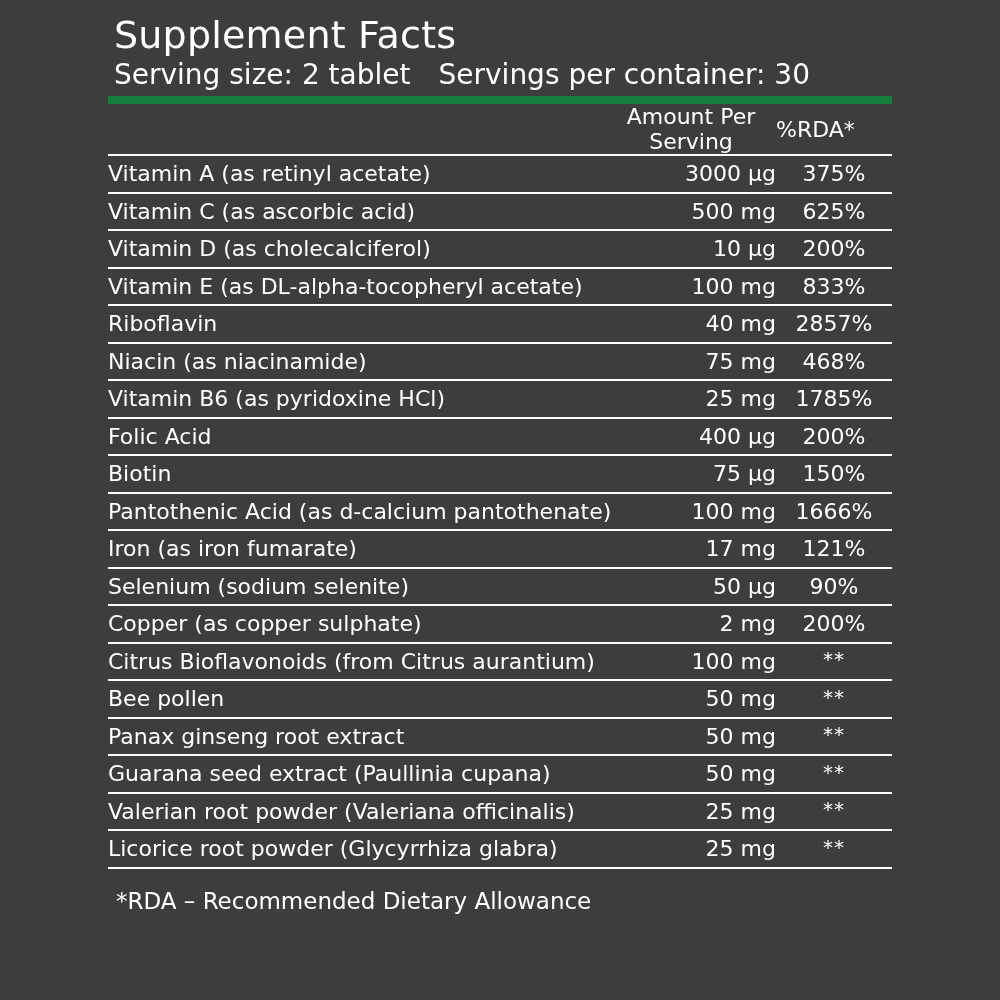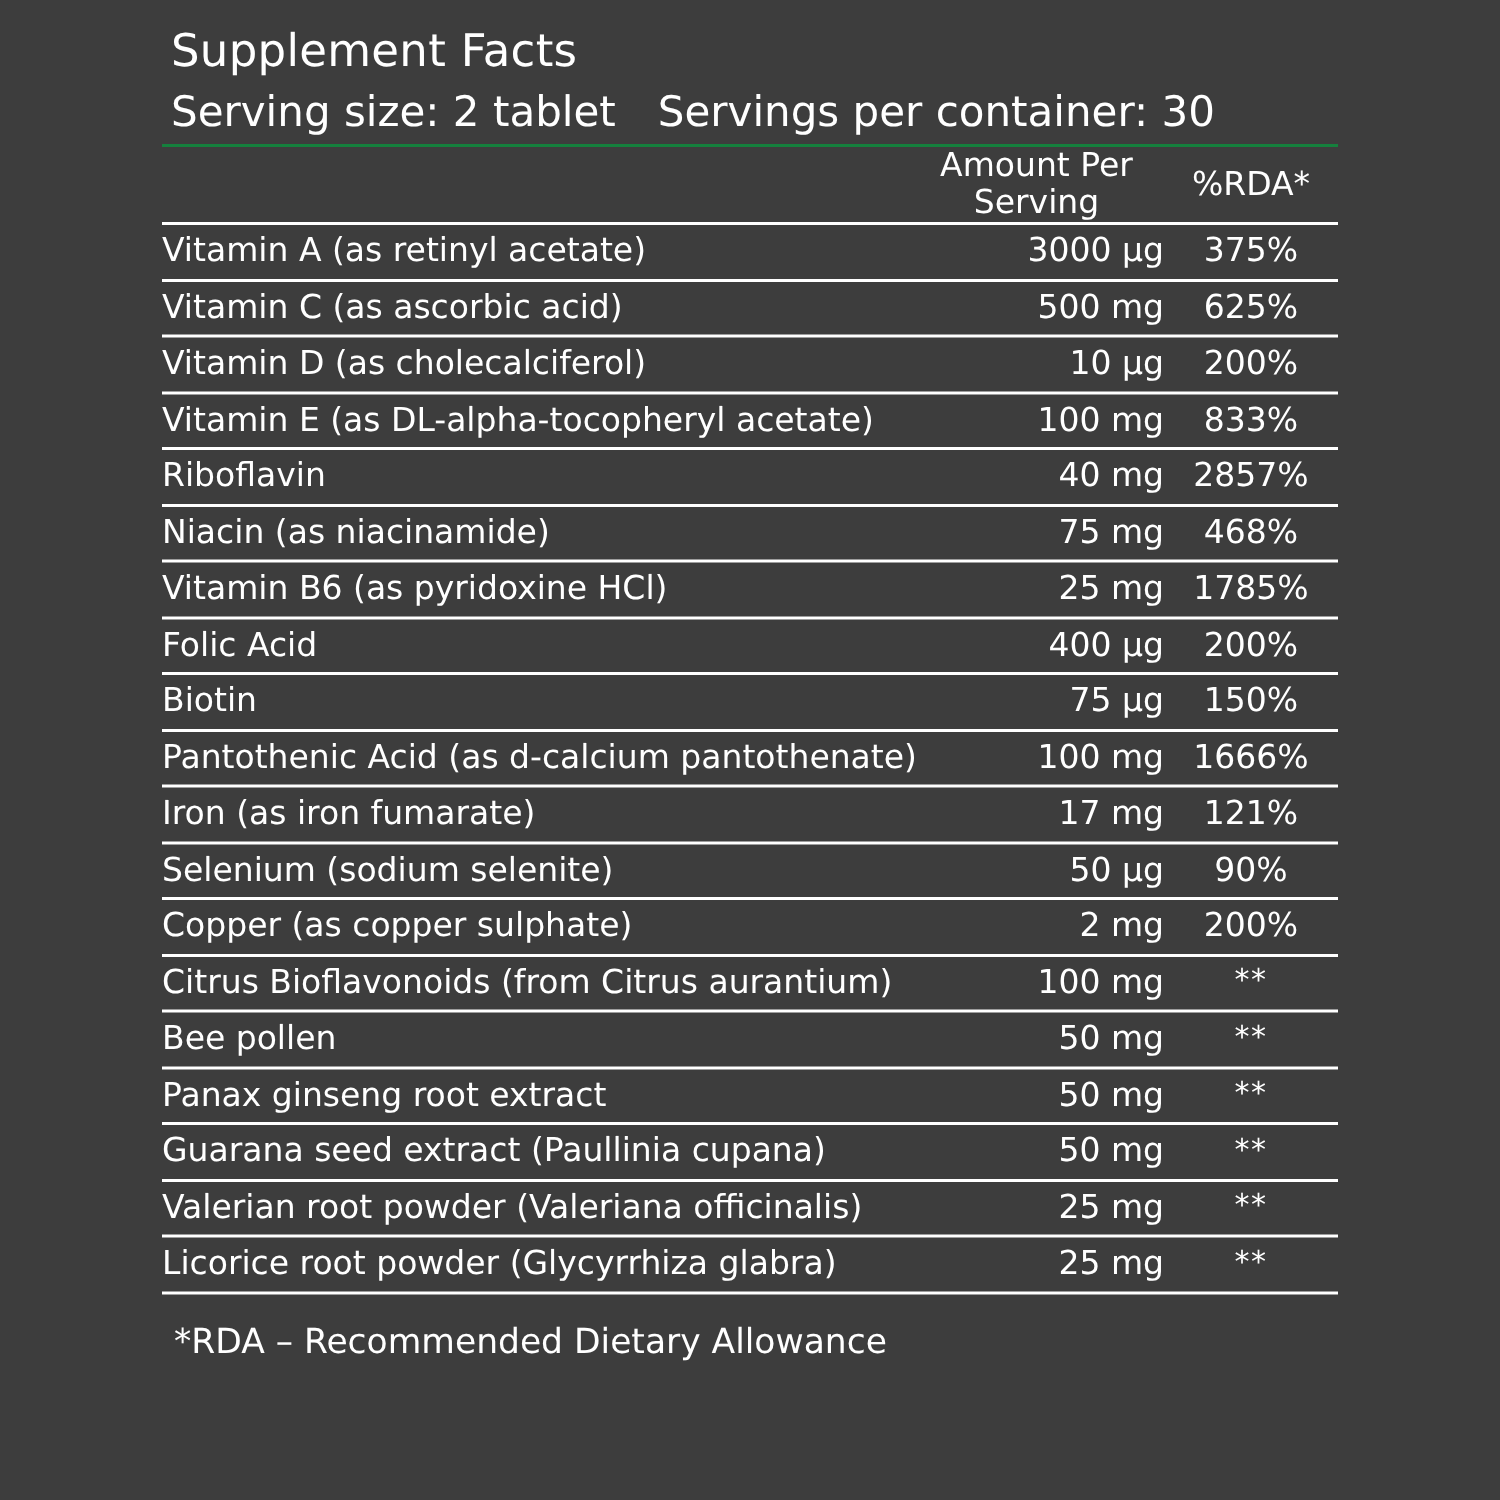--- a/index.html
+++ b/index.html
@@ -15,21 +15,21 @@
     overflow: hidden;
   }
   .panel {
     position: relative;
     width: 1000px;
     height: 1000px;
     box-sizing: border-box;
     padding: 8px 108px 0 108px;
   }
   .title {
-    font-size: 30px;
+    font-size: 38px;
     font-weight: 400;
     letter-spacing: 0.2px;
     line-height: 46px;
     margin: 4px 0 2px 6px;
   }
   .serving-line {
     font-size: 28px;
     line-height: 30px;
     margin: 0 0 6px 6px;
     white-space: nowrap;
@@ -54,42 +54,42 @@
     vertical-align: middle;
     border-top: 2px solid #ffffff;
     border-bottom: 2px solid #ffffff;
     font-weight: normal;
   }
   table.facts tr td, table.facts tr th {
     border-top: 0;
     border-bottom: 2px solid #ffffff;
   }
   table.facts thead th {
-    border-top: 2px solid #15803d;
+    border-top: 8px solid #15803d;
     border-bottom: 2px solid #ffffff;
   }
   .cell-name {
     text-align: left;
     padding-left: 8px;
     white-space: nowrap;
   }
   .cell-amt {
     text-align: right;
     padding-right: 6px;
     white-space: nowrap;
   }
   .cell-rda {
     text-align: center;
     white-space: nowrap;
   }
   .hdr-amt {
     text-align: center;
   }
   .hdr-rda {
-    text-align: center;
+    text-align: left;
   }
   .stars {
     font-size: 20px;
     letter-spacing: 1px;
     position: relative;
     top: -2px;
   }
   .footnotes {
     margin-top: 14px;
     margin-left: 8px;

